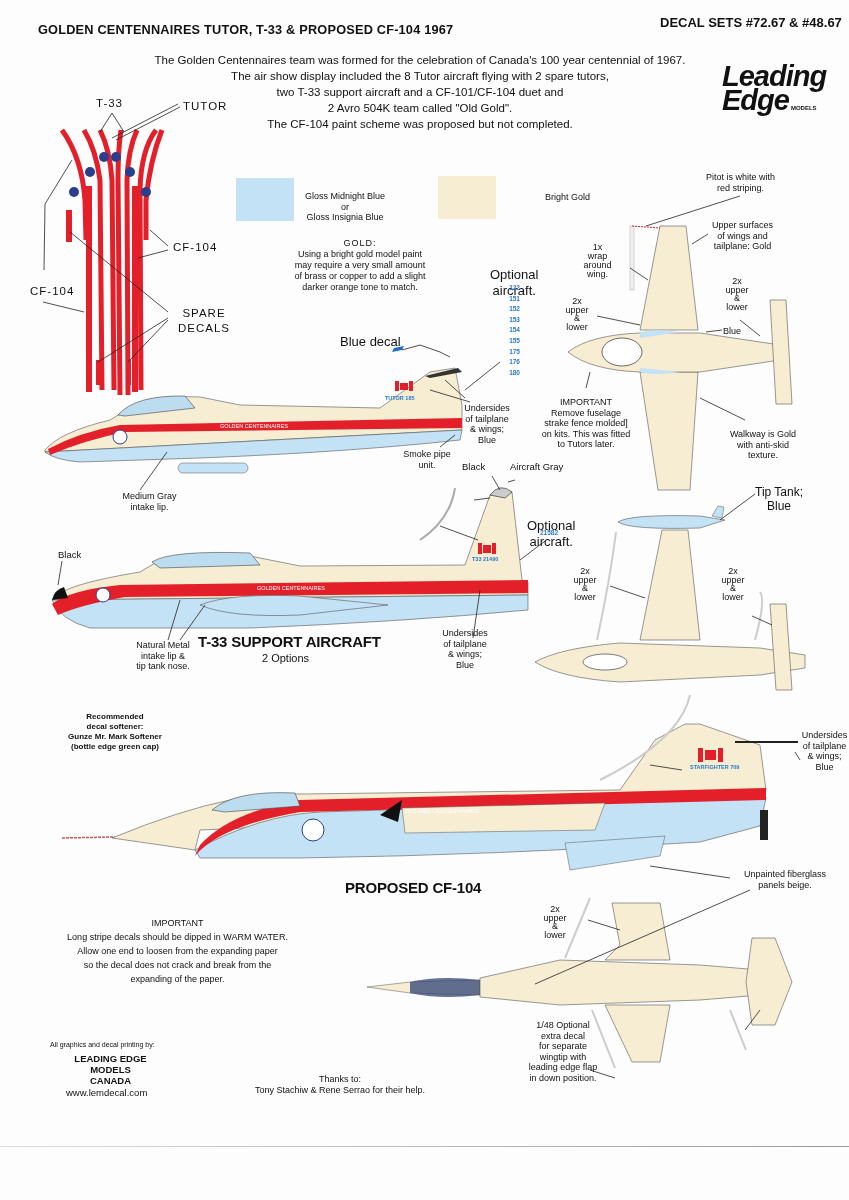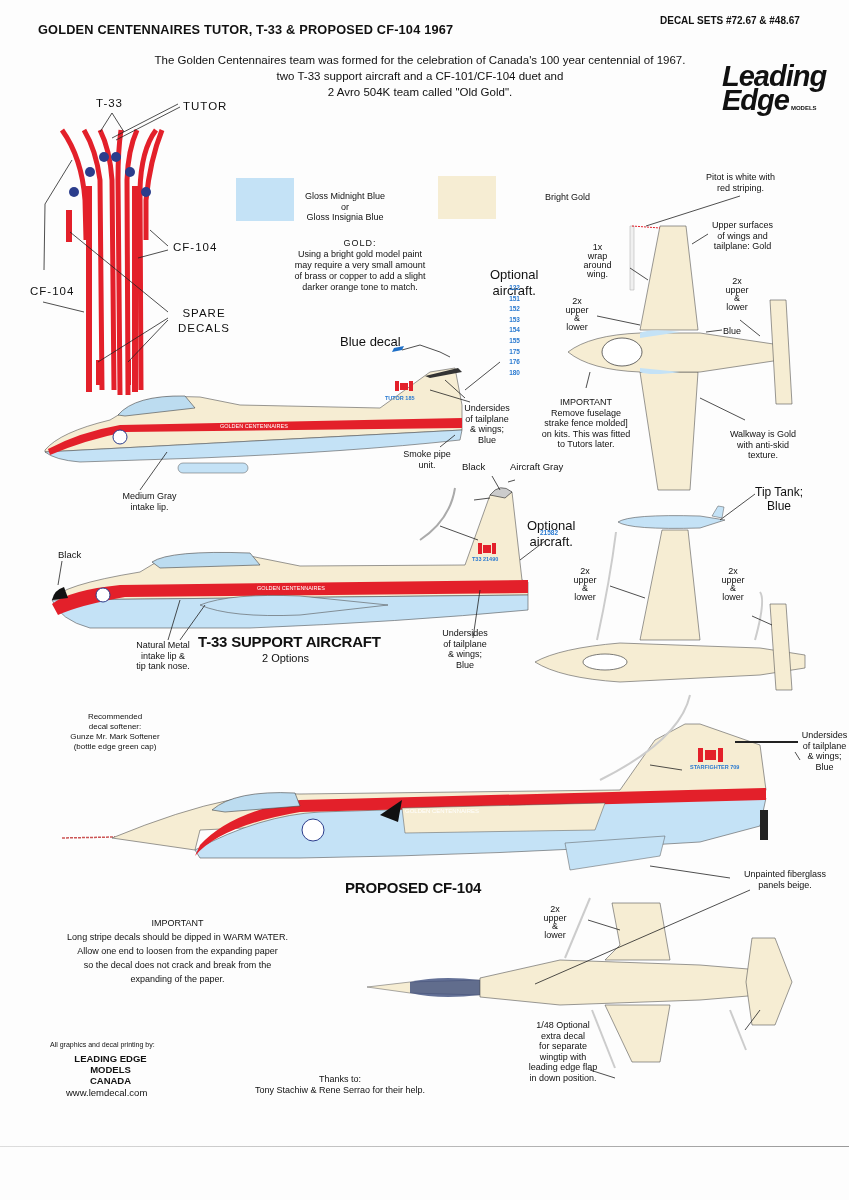--- a/index.html
+++ b/index.html
@@ -1,41 +1,43 @@
 <!DOCTYPE html>
 <html><head>
 <meta charset="utf-8">
 <style>
   html,body{margin:0;padding:0;background:#fdfdfd;}
   body{width:849px;height:1200px;position:relative;overflow:hidden;font-family:"DejaVu Sans",sans-serif;color:#111;}
   .abs{position:absolute;}
   .title{left:38px;top:22px;font-family:"Liberation Sans",sans-serif;font-weight:bold;font-size:13px;letter-spacing:0.2px;transform:scaleX(0.98);transform-origin:left;}
-  .setcode{left:660px;top:15px;font-family:"Liberation Sans",sans-serif;font-weight:bold;font-size:10px;}
+  .setcode{left:660px;top:15px;font-family:"Liberation Sans",sans-serif;font-weight:bold;font-size:13px;}
   .intro{left:120px;top:52px;width:600px;text-align:center;font-family:"Liberation Sans",sans-serif;font-size:11.5px;line-height:16px;}
   .logo{left:722px;top:64px;width:95px;font-family:"Liberation Sans",sans-serif;font-weight:bold;font-style:italic;font-size:29px;line-height:24px;letter-spacing:-1px;}
   .logo small{font-size:6px;font-style:normal;letter-spacing:0;margin-left:2px;vertical-align:baseline;}
   .lbl{font-family:"Liberation Sans",sans-serif;font-size:9px;text-align:center;line-height:10.5px;}
   .lbl-md{font-family:"Liberation Sans",sans-serif;font-size:11.5px;letter-spacing:1px;}
   .lbl-lg{font-family:"Liberation Sans",sans-serif;font-size:13px;text-align:center;line-height:16px;margin-top:20px;}
   .swatch{width:58px;height:43px;}
   .nums{font-family:"Liberation Sans",sans-serif;font-size:6.5px;color:#2a7ad0;font-weight:bold;line-height:10.6px;text-align:right;}
   .heading-big{font-family:"Liberation Sans",sans-serif;font-weight:bold;font-size:15px;letter-spacing:-0.2px;}
   svg{position:absolute;overflow:visible;}
   .ldr{stroke:#222;stroke-width:0.8;fill:none;}
 </style>
 </head>
 <body>
 
 <div class="abs title">GOLDEN CENTENNAIRES TUTOR, T-33 &amp; PROPOSED CF-104 1967</div>
 <div class="abs setcode">DECAL SETS #72.67 &amp; #48.67</div>
 
 <div class="abs intro">
   <div>The Golden Centennaires team was formed for the celebration of Canada's 100 year centennial of 1967.</div>
+  <div>The air show display included the 8 Tutor aircraft flying with 2 spare tutors,</div>
   <div>two T-33 support aircraft and a CF-101/CF-104 duet and</div>
   <div>2 Avro 504K team called "Old Gold".</div>
+  <div>The CF-104 paint scheme was proposed but not completed.</div>
 </div>
 
 <div class="abs logo">
   <div>Leading</div>
   <div><span>Edge</span><small>MODELS</small></div>
 </div>
 
 <svg style="left:0;top:0;" width="849" height="1200">
   <g fill="none" stroke="#e3202a" stroke-width="5" stroke-linecap="butt">
     <path d="M62,130 Q82,158 85,200 L86,240"></path>
@@ -296,21 +298,21 @@
   <div>&amp;</div>
   <div>lower</div>
 </div>
 <div class="abs lbl" style="left:718px;top:567px;width:30px;line-height:8.5px;">
   <div>2x</div>
   <div>upper</div>
   <div>&amp;</div>
   <div>lower</div>
 </div>
 
-<div class="abs lbl" style="left:55px;top:712px;width:120px;font-size:8px;line-height:10px;">
+<div class="abs lbl" style="left:55px;top:712px;width:120px;font-size:8px;line-height:10px;font-weight:bold;">
   <div>Recommended</div>
   <div>decal softener:</div>
   <div>Gunze Mr. Mark Softener</div>
   <div>(bottle edge green cap)</div>
 </div>
 <svg style="left:0;top:0;" width="849" height="1200">
   <path d="M62,838 L115,837" stroke="#c55" stroke-width="1.5" stroke-dasharray="3,1"></path>
   <path d="M112,838 Q180,810 230,800 Q260,792 300,794 L620,790 L655,740 L685,724 L700,724 L760,745 L766,790 L755,805 L200,830 L195,850 Z" fill="#f6edd3" stroke="#555" stroke-width="0.6"></path>
   <path d="M195,850 Q260,815 320,812 L766,798 L760,826 L700,842 Q500,855 300,858 L200,858 Z" fill="#c4e2f6" stroke="#555" stroke-width="0.6"></path>
   <path d="M195,856 Q220,826 300,812 L766,800 L766,788 L300,800 Q230,812 200,845 Z" fill="#e3202a"></path>

